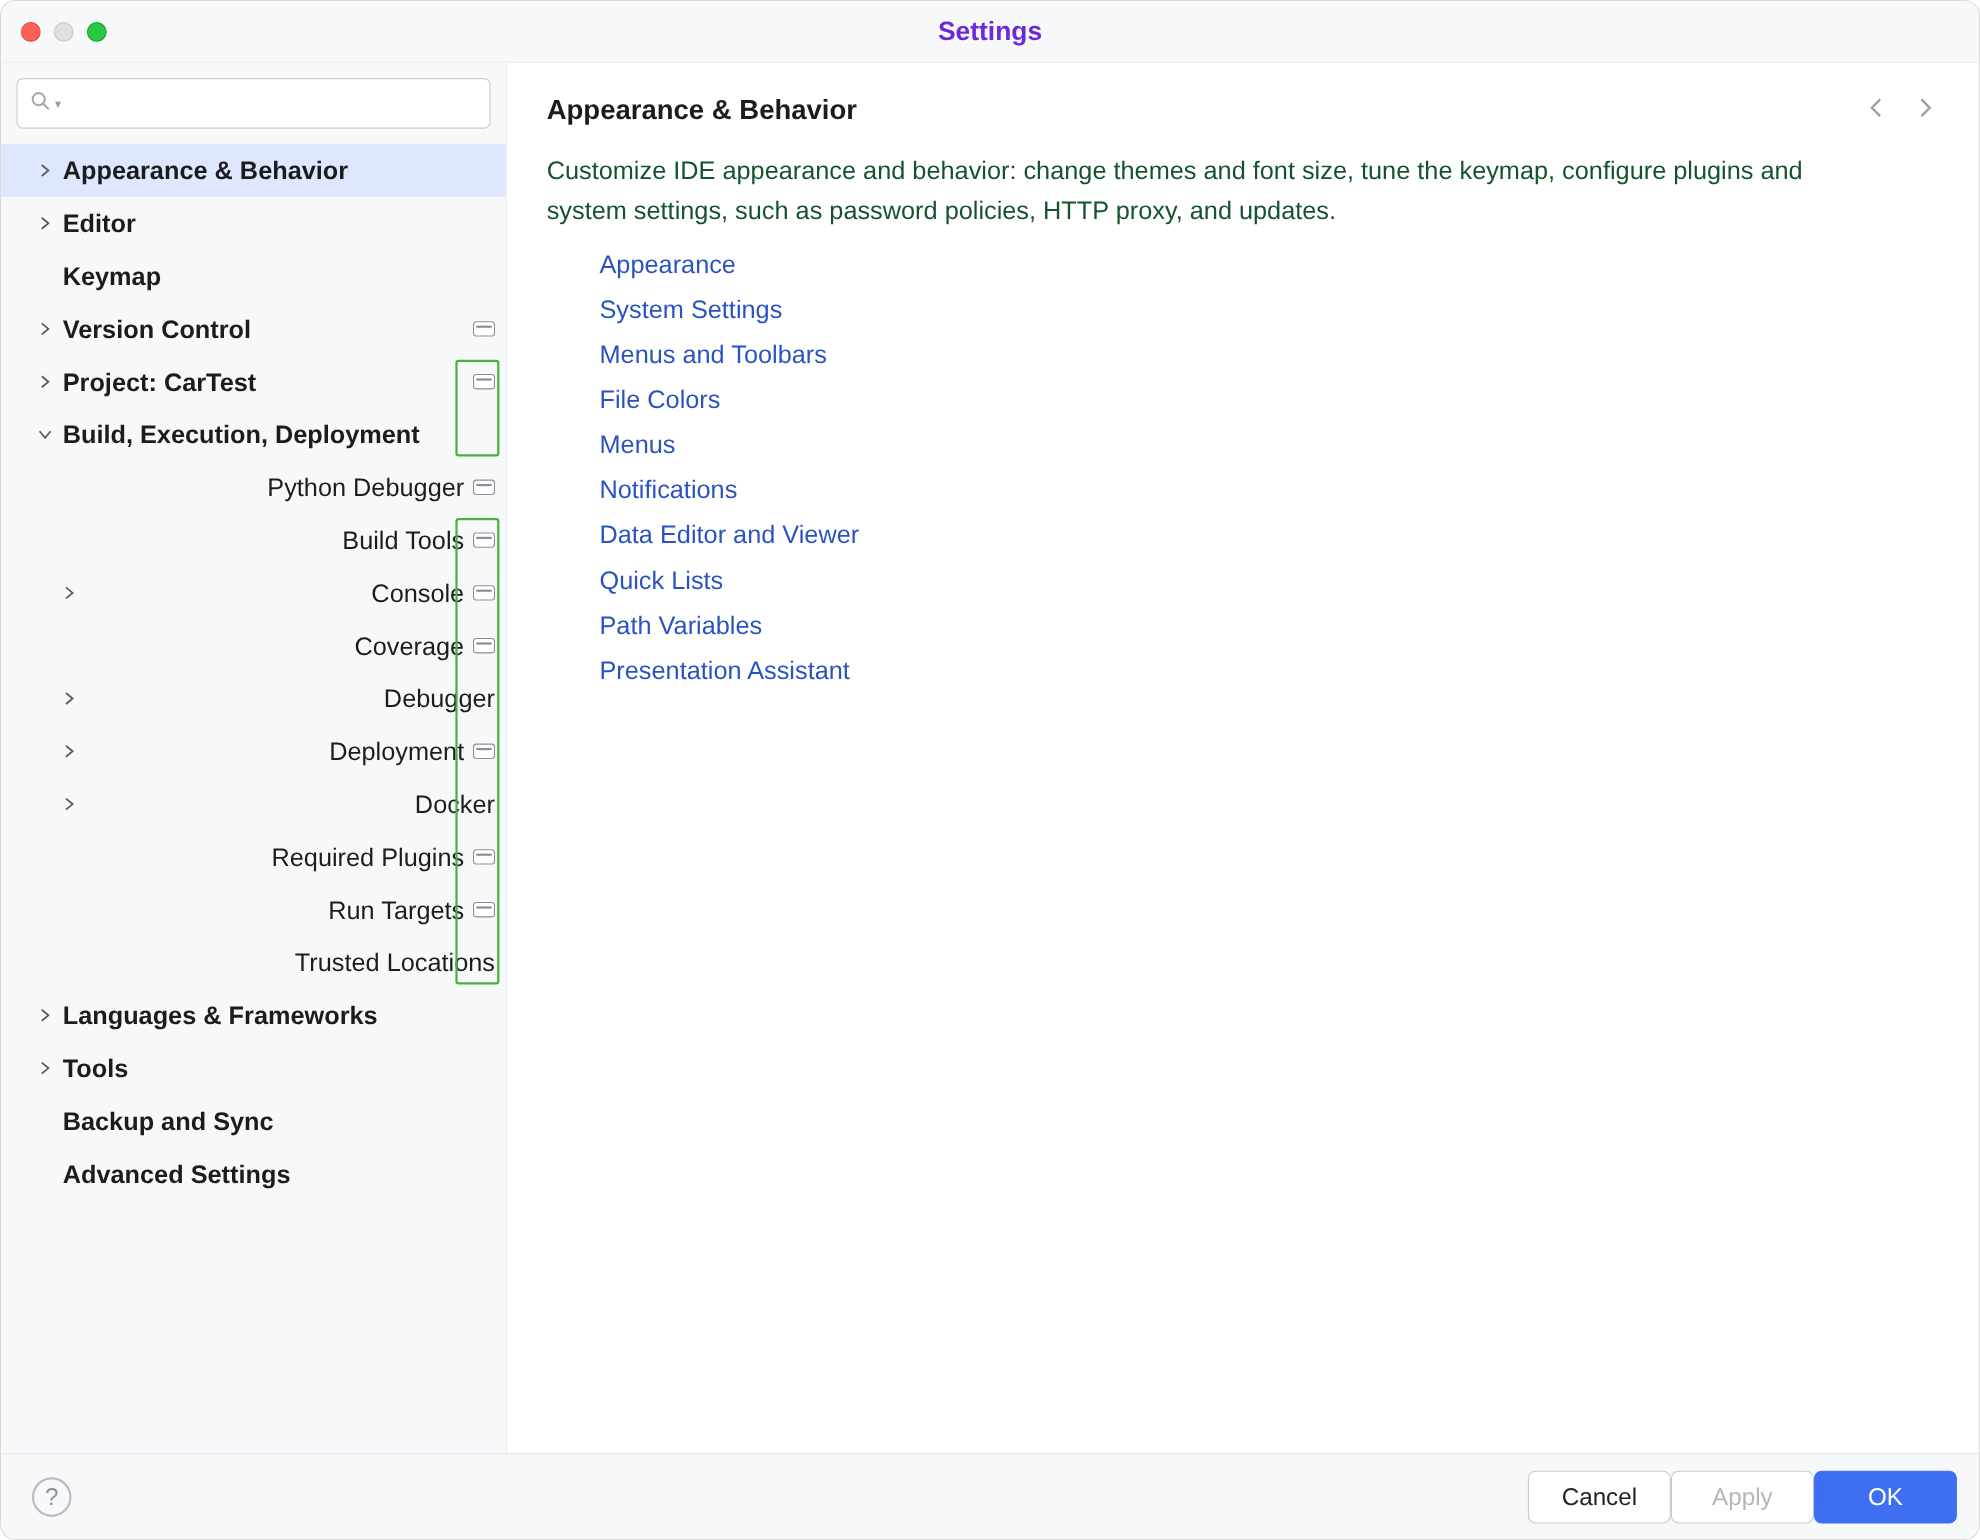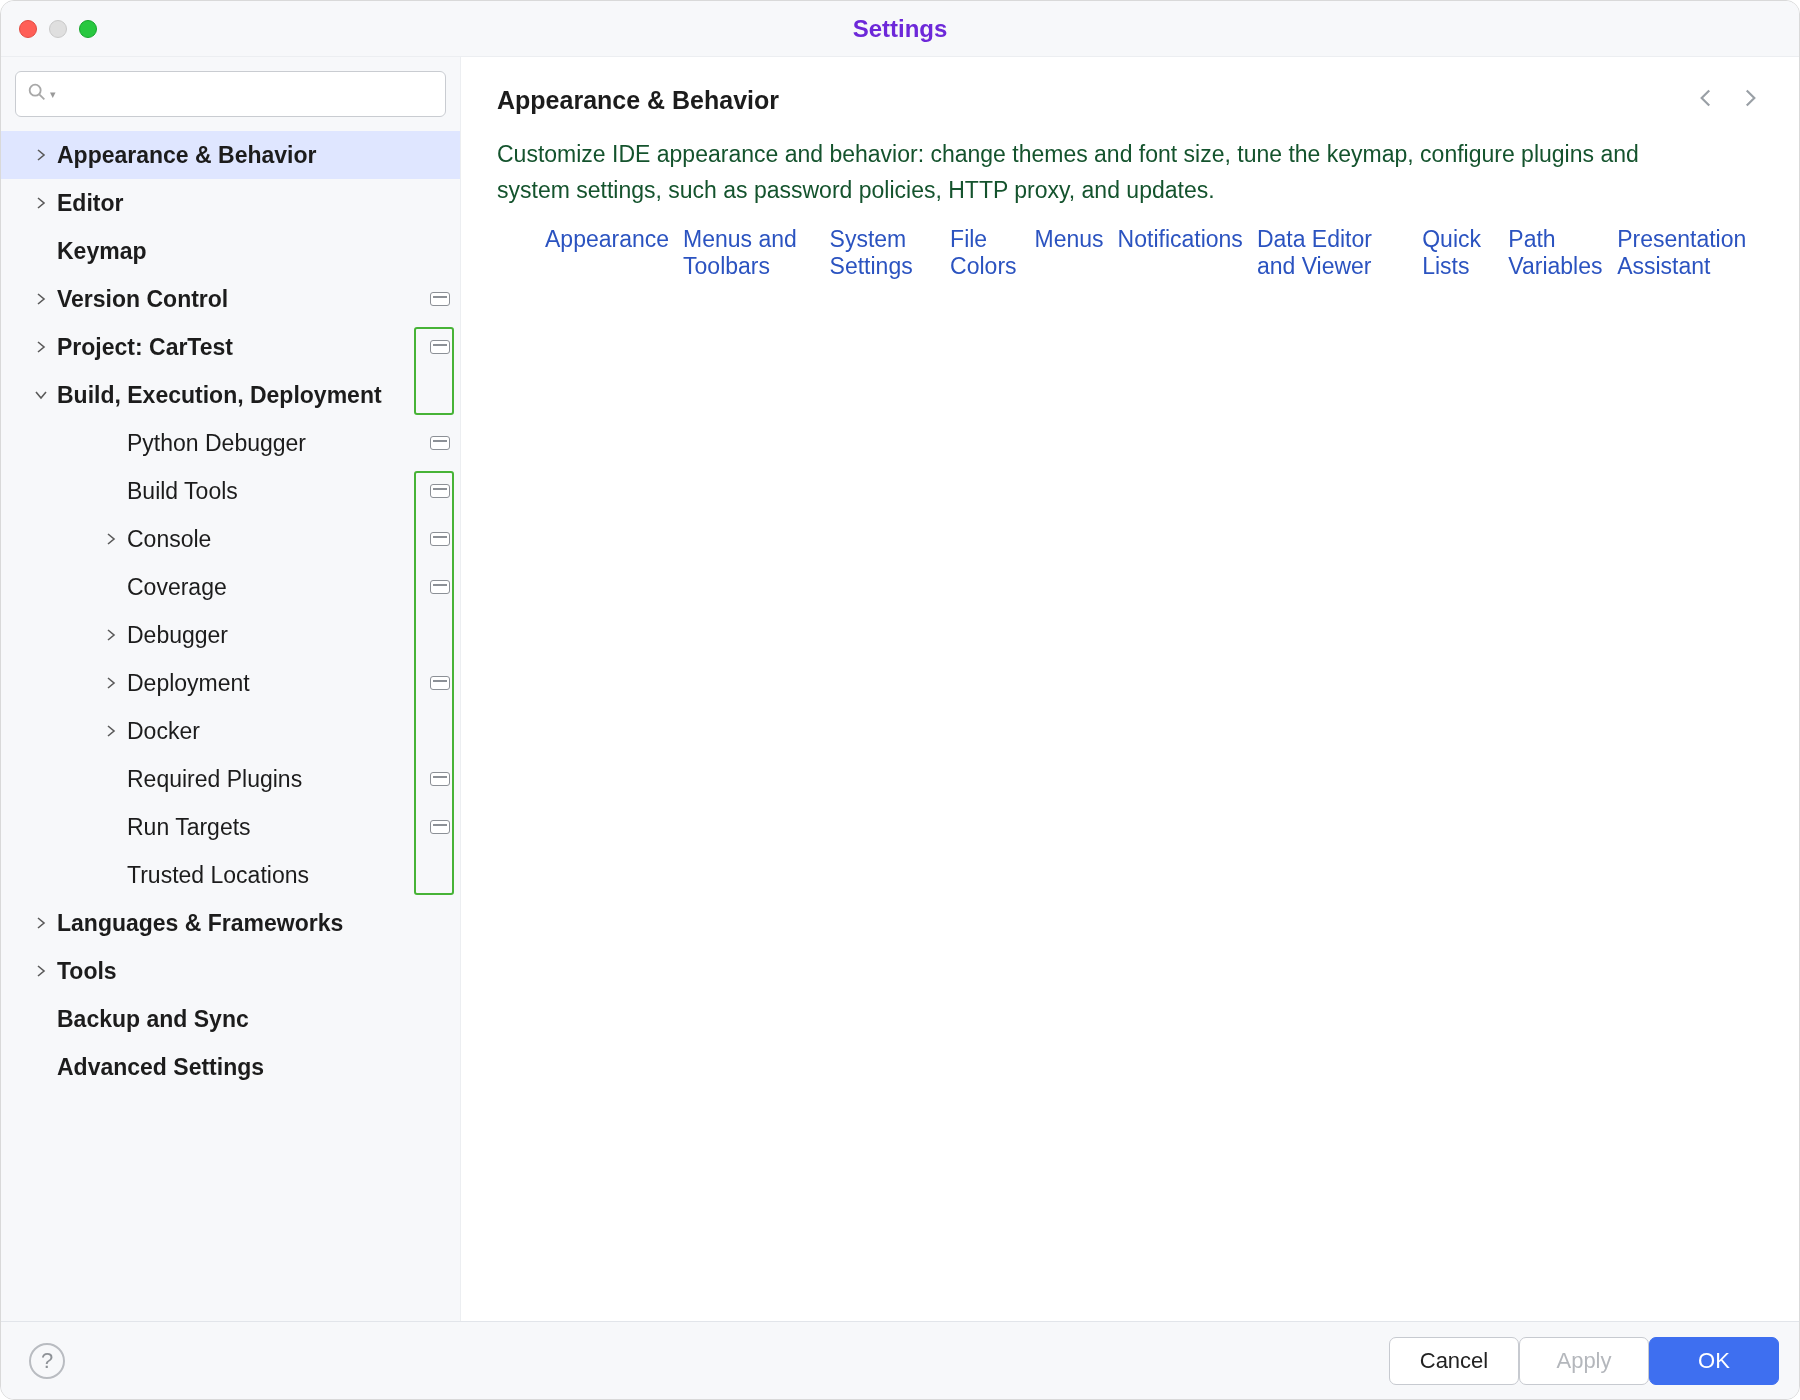--- a/index.html
+++ b/index.html
@@ -39,21 +39,21 @@
   .search .caret { font-size:11px; margin-left:2px; opacity:.7; }
   .tree { flex:1; overflow:auto; padding-bottom:10px; position:relative; }
   .row {
     display:flex; align-items:center; height:48px;
     padding-right:10px; cursor:default; font-size:23px; color:#1c1c1c;
     position:relative;
   }
   .row .chev { width:20px; display:inline-flex; justify-content:center; margin-right:6px; color:#5a5a5a; }
   .row .chev.hidden { visibility:hidden; }
   .row.top { font-weight:700; padding-left:30px; }
-  .row.child { font-weight:400; padding-left:100px; }
+  .row.child { font-weight:400; padding-left:52px;text-align:right; }
   .row.selected { background:#dfe6ff; }
   .row .label { flex:1; white-space:nowrap; overflow:hidden; text-overflow:ellipsis; }
   .proj-icon {
     width:20px; height:14px; border:1.5px solid #8c9096; border-radius:3px;
     position:relative; margin-left:8px; flex:0 0 auto;
     background:#fff;
   }
   .proj-icon::before {
     content:""; position:absolute; left:2px; right:2px; top:3px; height:1.5px;
     background:#8c9096;
@@ -62,21 +62,21 @@
     position:absolute; right:6px; border:2px solid #47b336;
     border-radius:3px; pointer-events:none;
   }
   
   .main { flex:1; background:#fff; display:flex; flex-direction:column; }
   .main-header { padding:28px 36px 10px; display:flex; align-items:center; }
   .main-header h1 { font-size:25px; font-weight:700; color:#1c1c1c; flex:1; }
   .nav-arrows { display:flex; gap:18px; color:#9aa0a6; }
   .nav-arrows svg { width:26px; height:26px; stroke:#9aa0a6; }
   .desc { padding:12px 36px 18px; font-size:23px; color:#14532d; line-height:1.55; max-width: 1290px; }
-  .links { padding:0 36px 0 84px; display:flex; flex-direction:row; gap:14px; }
+  .links { padding:0 36px 0 84px; display:flex; flex-direction:column; gap:14px; }
   .links a { color:#2b53c0; text-decoration:none; font-size:23px; cursor:pointer; }
   
   .footer {
     height:78px; border-top:1px solid #e2e5ea; background:#f7f8fa;
     display:flex; align-items:center; padding:0 20px;
   }
   .help {
     width:36px; height:36px; border:2px solid #b9bcc1; border-radius:50%;
     color:#8e9297; display:flex; align-items:center; justify-content:center;
     font-size:22px; margin-left:8px;
@@ -286,22 +286,22 @@
           <span>
             <svg viewBox="0 0 24 24" fill="none" stroke="currentColor" stroke-width="2">
                 <polyline points="9 5 16 12 9 19"></polyline>
               </svg>
           </span>
         </div>
       </div>
       <div class="desc">Customize IDE appearance and behavior: change themes and font size, tune the keymap, configure plugins and system settings, such as password policies, HTTP proxy, and updates.</div>
       <div class="links" id="links">
           <a>Appearance</a>
+          <a>System Settings</a>
           <a>Menus and Toolbars</a>
-          <a>System Settings</a>
           <a>File Colors</a>
           <a>Menus</a>
           <a>Notifications</a>
           <a>Data Editor and Viewer</a>
           <a>Quick Lists</a>
           <a>Path Variables</a>
           <a>Presentation Assistant</a>
         </div>
     </div>
   </div>

